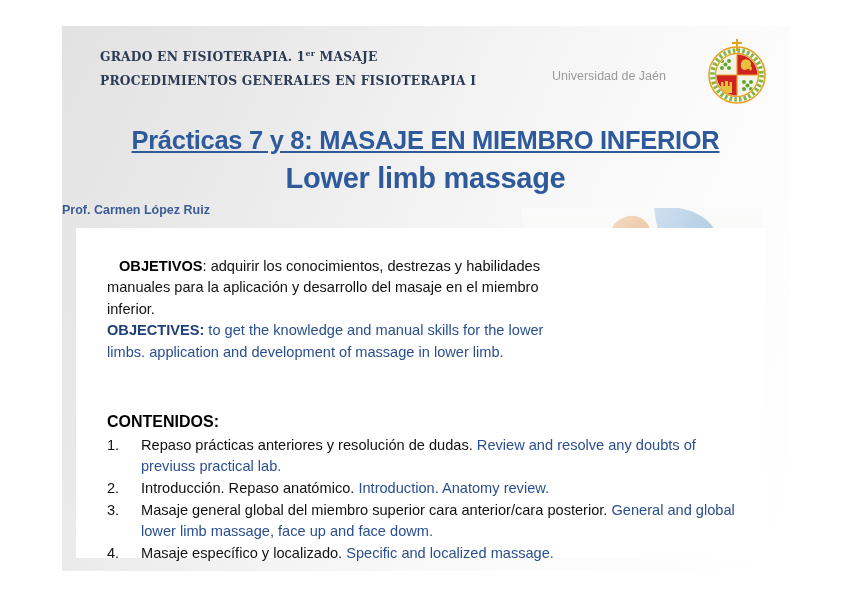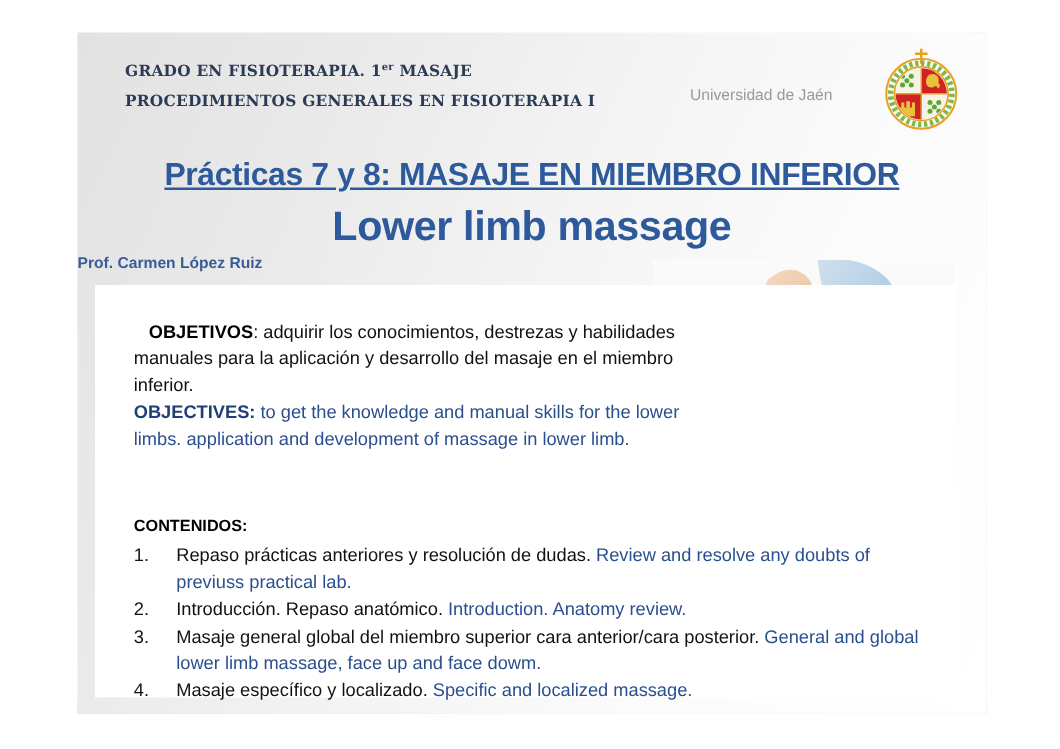--- a/index.html
+++ b/index.html
@@ -74,21 +74,21 @@
   .title-1, .title-2 {
     position: absolute;
     width: 727px;
     text-align: center;
     color: #2e5a9c;
     font-weight: bold;
     font-family: "Liberation Sans", sans-serif;
     letter-spacing: -0.3px;
   }
   .title-1 { top: 100px; font-size: 25.5px; text-decoration: underline; }
-  .title-2 { top: 136px; font-size: 33px; }
+  .title-2 { top: 136px; font-size: 29px; }
 
   .author {
     position: absolute;
     top: 177px;
     width: 727px;
     text-align: left;
     color: #3a5c96;
     font-size: 12.5px;
     font-weight: bold;
     font-family: "Liberation Sans", sans-serif;
@@ -128,21 +128,21 @@
     font-family: "Liberation Sans", sans-serif;
   }
   .body-text .lead { font-weight: bold; color: #000000; margin-left: 12px; }
   .body-text .lead-en { font-weight: bold; color: #1f3f78; margin-top: 32px; }
   .body-text .en { color: #2a4f8f; }
 
   .contenidos-head {
     position: absolute;
     left: 31px;
     top: 185px;
-    font-size: 13px;
+    font-size: 16px;
     font-weight: bold;
     color: #000000;
   }
 
   .olist {
     position: absolute;
     left: 31px;
     top: 207px;
     width: 640px;
     font-size: 14.6px;

